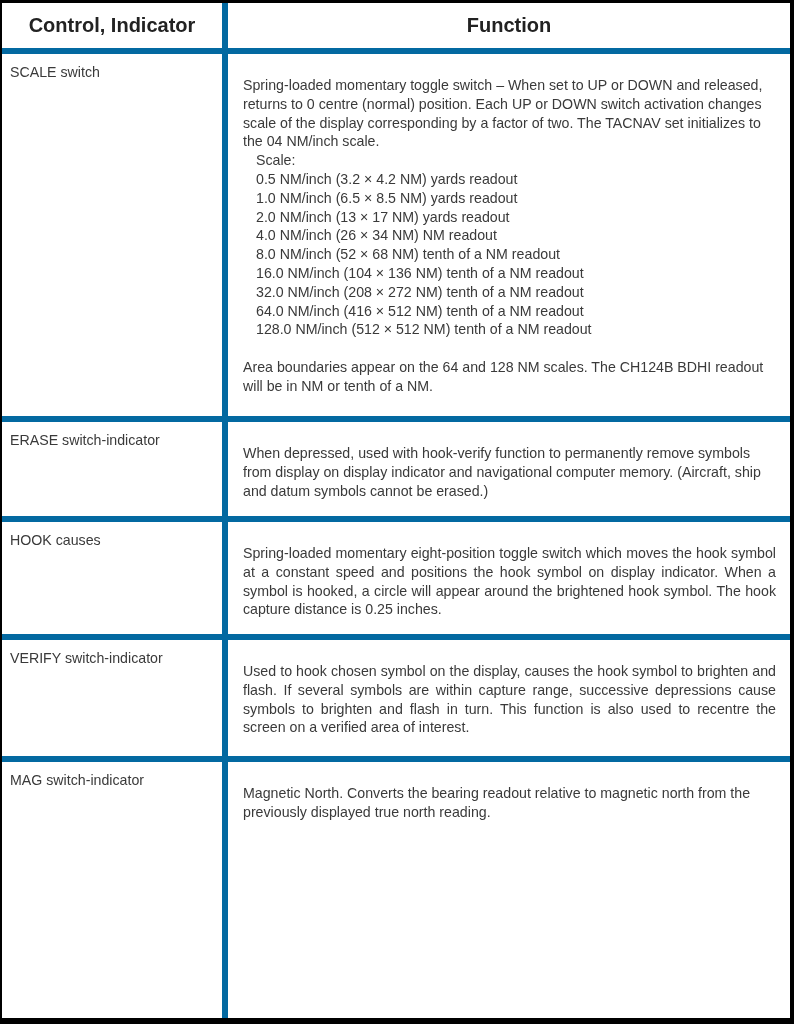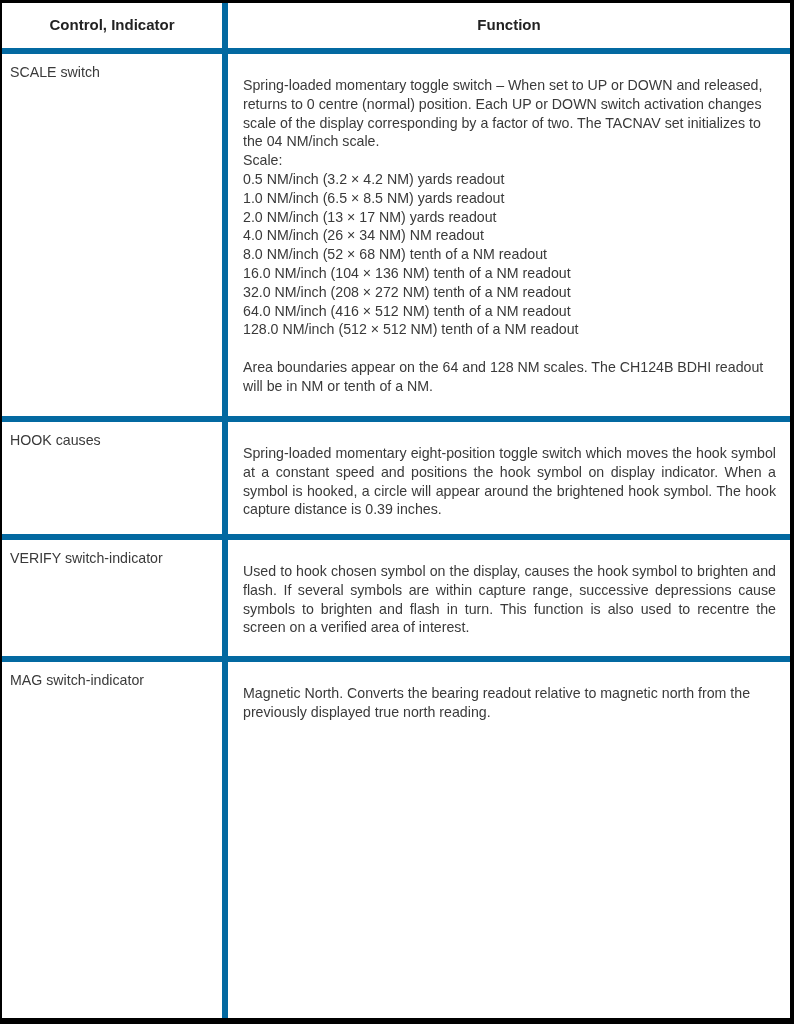--- a/index.html
+++ b/index.html
@@ -41,33 +41,33 @@
     tr:first-child th { border-top: none; }
     th:first-child, td:first-child { border-left: none; }
     th:last-child, td:last-child { border-right: none; }
     tr:last-child td { border-bottom: none; }
     th {
       height: 45px;
       vertical-align: middle;
       text-align: center;
       font-weight: bold;
       color: #222;
-      font-size: 15px;
+      font-size: 20px;
       padding: 0;
       border-bottom: 2px solid #555;
     }
     td.ctl {
       padding: 9px 8px 0 8px;
     }
     td.fn {
       padding: 22px 14px 8px 15px;
       border-radius: 26px;
     }
     .justify { text-align: justify; }
-    .line { display: block; white-space: nowrap; }
+    .line { display: block; white-space: nowrap; margin-left: 13px; }
     .gap { display: block; height: 18.8px; }
     tr.r-scale td { height: 332px; }
     tr.r-erase td { height: 64px; }
     tr.r-hook td { height: 82px; }
     tr.r-verify td { height: 86px; }
     tr.r-menu td { height: 66px; }
     tr.r-mag td { height: auto; }
   </style>
 </head>
 <body>
@@ -96,23 +96,27 @@
           <span class="line">4.0 NM/inch (26 × 34 NM) NM readout</span>
           <span class="line">8.0 NM/inch (52 × 68 NM) tenth of a NM readout</span>
           <span class="line">16.0 NM/inch (104 × 136 NM) tenth of a NM readout</span>
           <span class="line">32.0 NM/inch (208 × 272 NM) tenth of a NM readout</span>
           <span class="line">64.0 NM/inch (416 × 512 NM) tenth of a NM readout</span>
           <span class="line">128.0 NM/inch (512 × 512 NM) tenth of a NM readout</span>
           <span class="gap"></span>
           <span class="block">Area boundaries appear on the 64 and 128 NM scales.  The CH124B BDHI readout will be in NM or tenth of a NM.</span>
         </td>
       </tr>
+      <tr class="r-erase">
+        <td class="ctl">ERASE switch-indicator</td>
+        <td class="fn">When depressed, used with hook-verify function to permanently remove symbols from display on display indicator and navigational computer memory. (Aircraft, ship and datum symbols cannot be erased.)</td>
+      </tr>
       <tr class="r-hook">
         <td class="ctl">HOOK causes</td>
-        <td class="fn justify">Spring-loaded momentary eight-position toggle switch which moves the hook symbol at a constant speed and positions the hook symbol on display indicator.  When a symbol is hooked, a circle will appear around the brightened hook symbol.  The hook capture distance is 0.39 inches.</td>
+        <td class="fn justify">Spring-loaded momentary eight-position toggle switch which moves the hook symbol at a constant speed and positions the hook symbol on display indicator.  When a symbol is hooked, a circle will appear around the brightened hook symbol.  The hook capture distance is 0.25 inches.</td>
       </tr>
       <tr class="r-verify">
         <td class="ctl">VERIFY switch-indicator</td>
         <td class="fn justify">Used to hook chosen symbol on the display, causes the hook symbol to brighten and flash.  If several symbols are within capture range, successive depressions cause symbols to brighten and flash in turn.  This function is also used to recentre the screen on a verified area of interest.</td>
       </tr>
       <tr class="r-mag">
         <td class="ctl">MAG switch-indicator</td>
         <td class="fn">Magnetic North.  Converts the bearing readout relative to magnetic north from the previously displayed true north reading.</td>
       </tr>
     </tbody>

